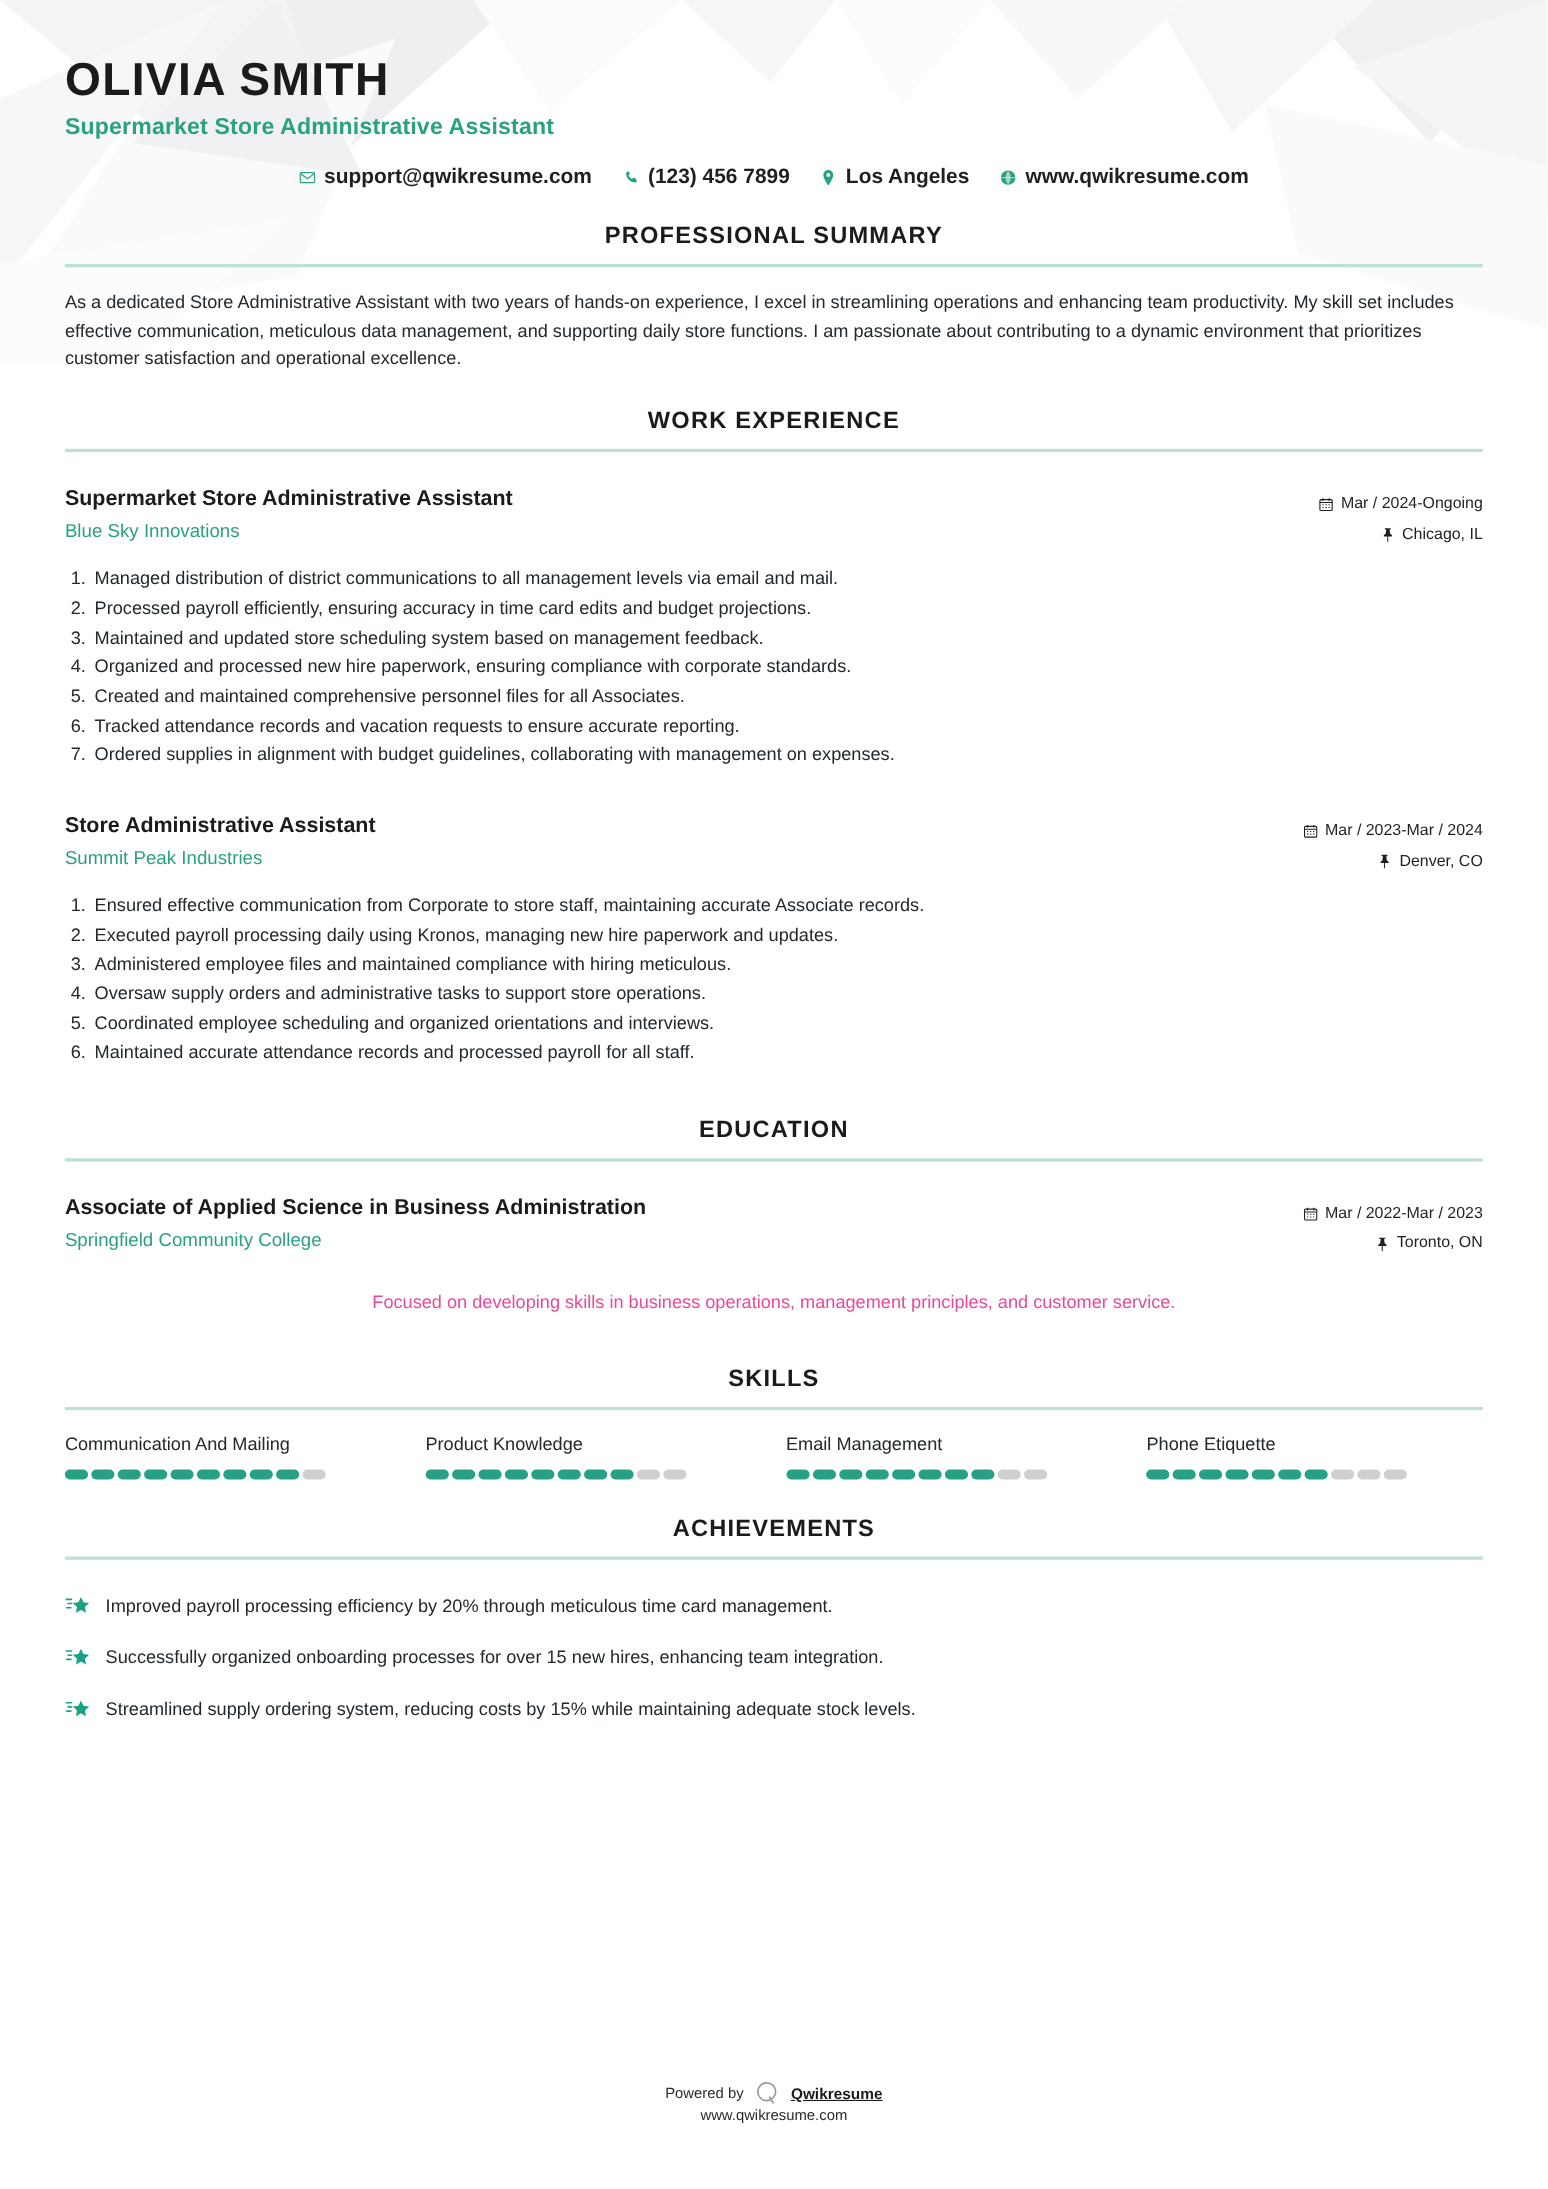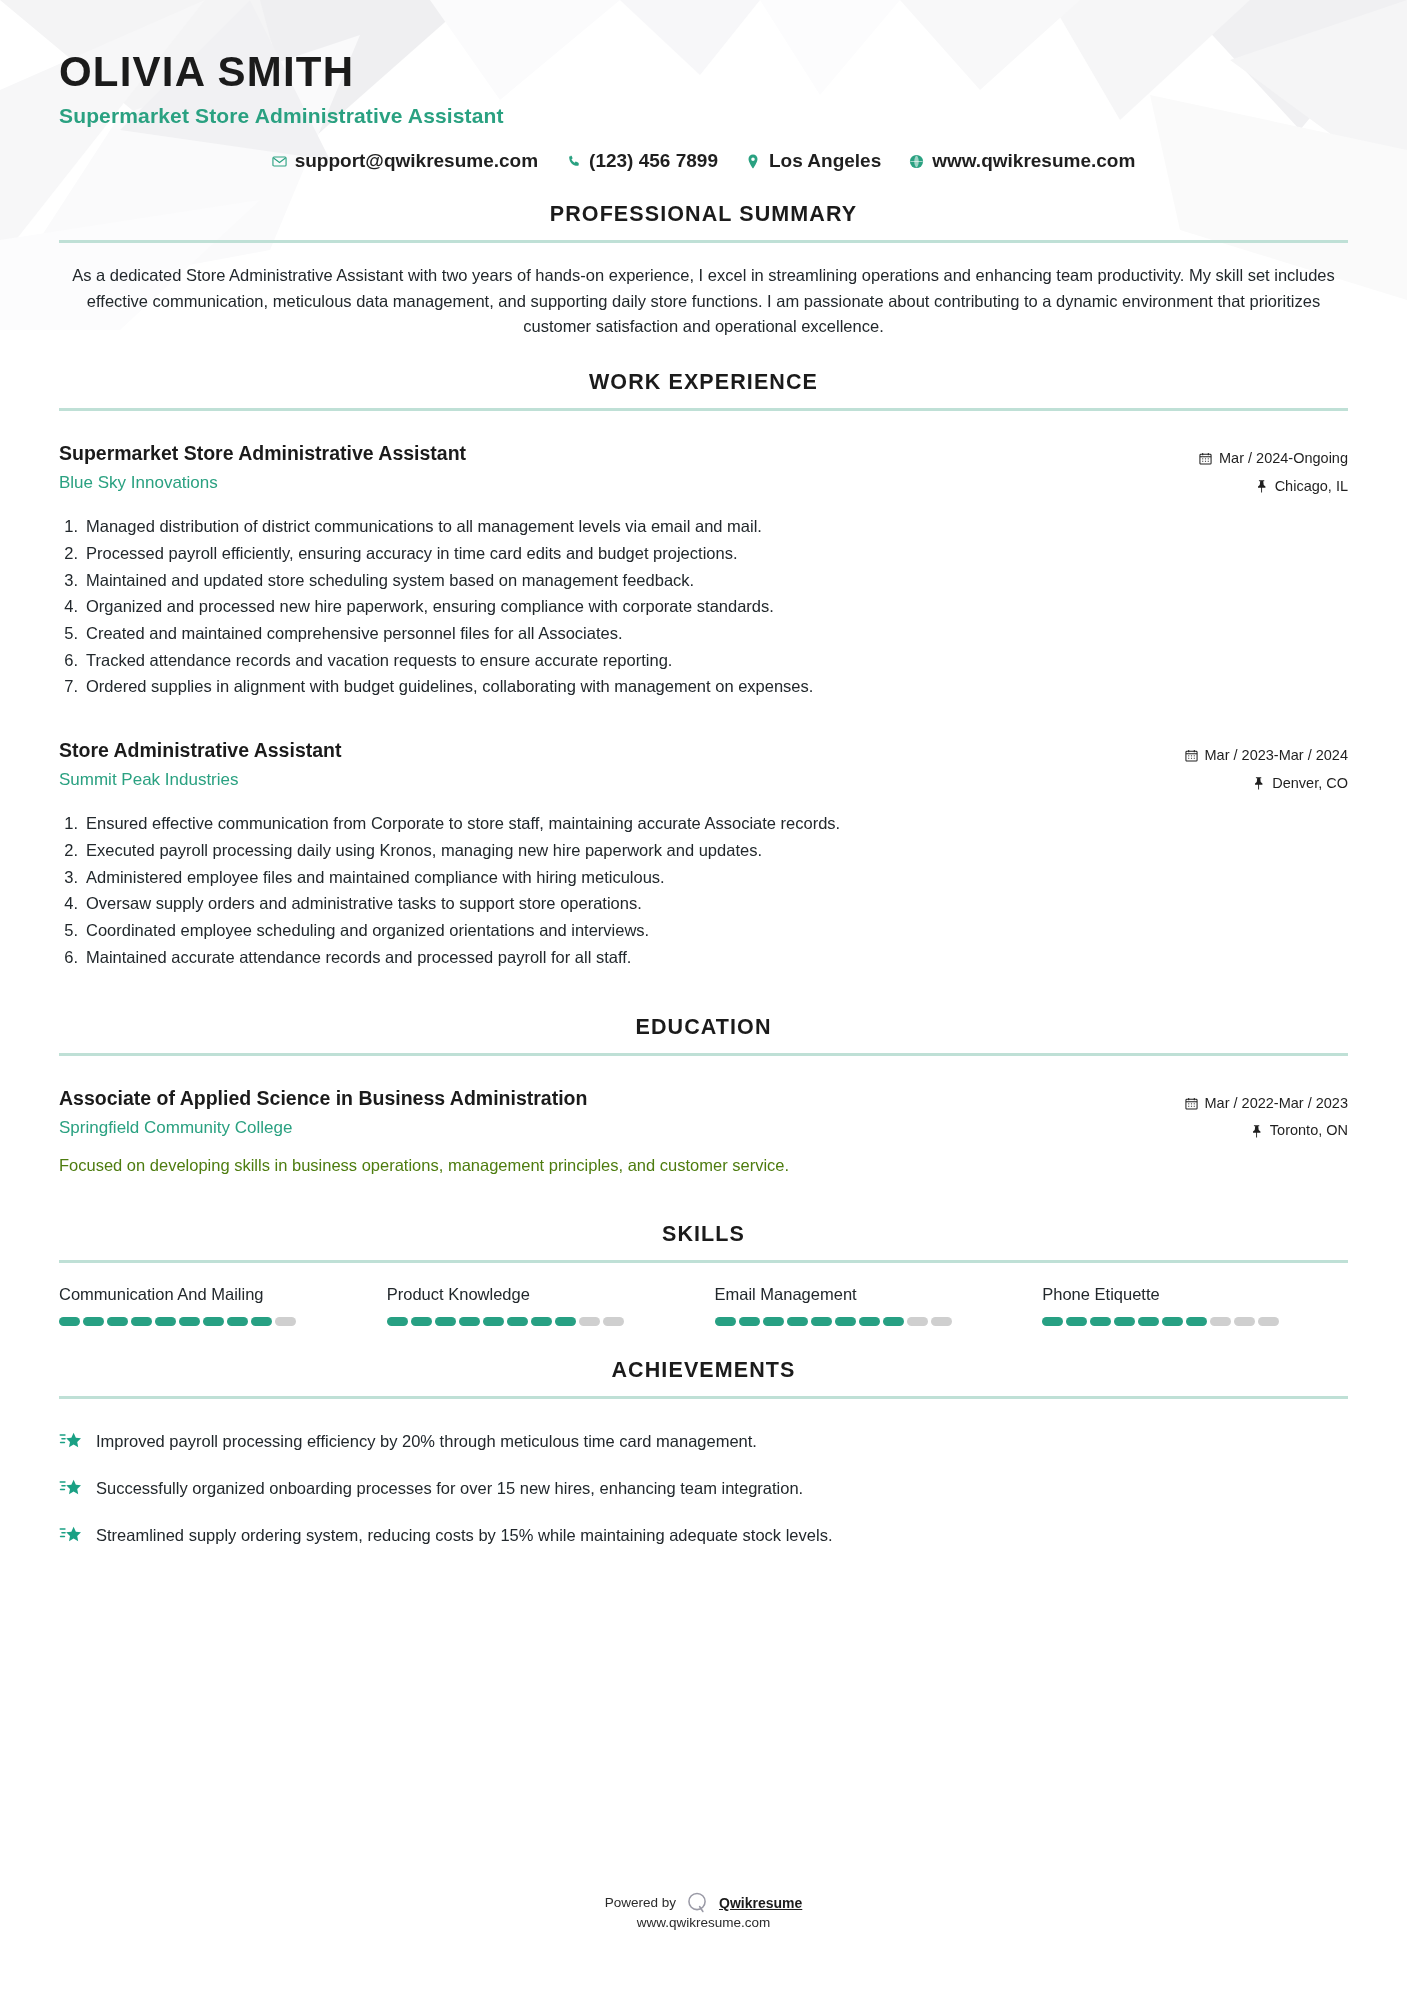--- a/index.html
+++ b/index.html
@@ -97,21 +97,21 @@
     background: #bfe0d6;
     width: 100%;
   }
 
   .section-body { padding-top: 20px; }
 
   .summary-text {
     font-size: 16.5px;
     line-height: 1.55;
     color: #22282c;
-    text-align: center;
+    text-align: left;
   }
 
   
   .entry { margin-top: 10px; }
   .entry + .entry { margin-top: 38px; }
 
   .entry-head {
     display: flex;
     justify-content: space-between;
     align-items: flex-start;
@@ -165,24 +165,25 @@
     color: #22282c;
   }
   .bullets li .bnum {
     flex: 0 0 auto;
     width: 27px;
     text-align: right;
     padding-right: 8px;
   }
 
   .entry-desc {
-    margin-top: 7px;
+    margin-top: 26px;
     font-size: 16.5px;
     line-height: 1.6;
-    color: #4d7c0f;
+    color: #ec4899;
+    text-align: center;
   }
 
   
   .skills-grid {
     display: grid;
     grid-template-columns: repeat(4, 1fr);
     gap: 0 22px;
     padding-top: 22px;
   }
   .skill-name {

